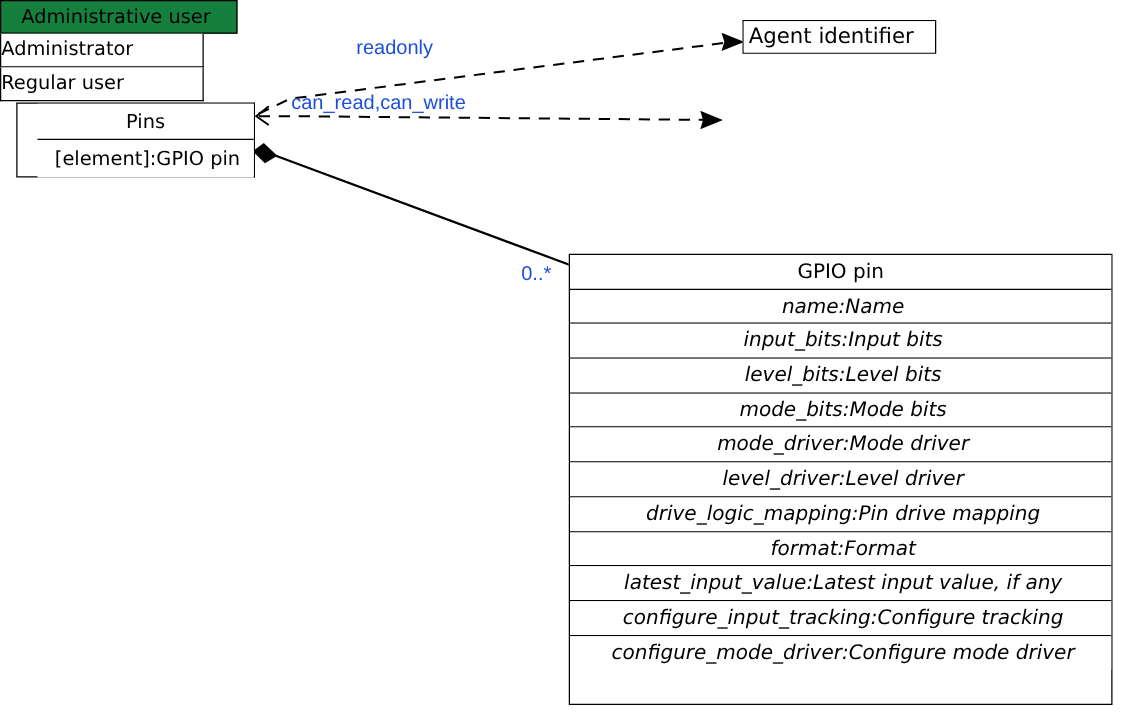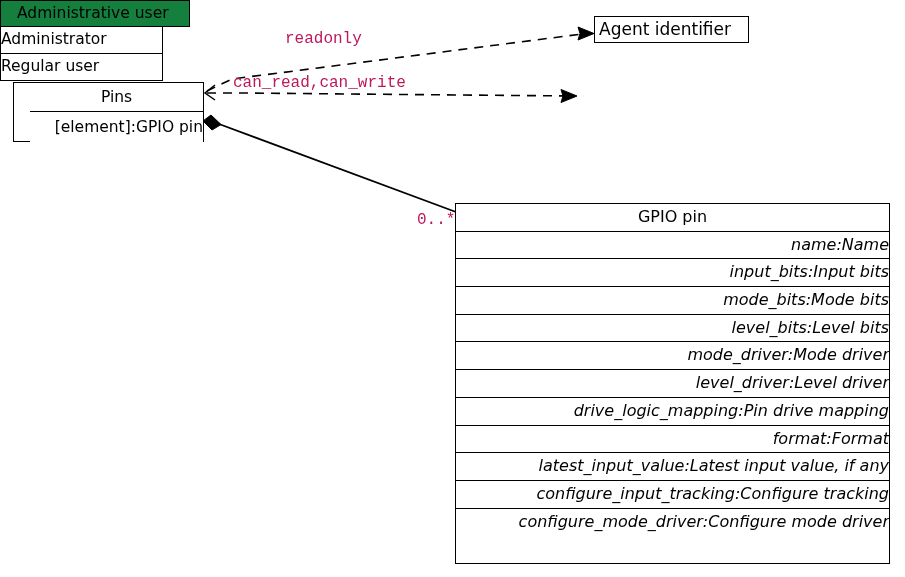--- a/index.html
+++ b/index.html
@@ -38,21 +38,21 @@
     font-family: "DejaVu Sans", "Liberation Sans", sans-serif;
     color: #000000;
   }
   .uml-cell:last-child {
     border-bottom: none;
   }
   .cell-title {
     text-align: center;
   }
   .cell-attr {
-    text-align: right;
+    text-align: center;
   }
 
   
   #pins-class {
     left: 13px;
     top: 82px;
     width: 191px;
     height: 60px;
     padding-left: 16px;
   }
@@ -132,23 +132,23 @@
     text-align: center;
   }
   #gpio-pin-class .cell-attr {
     padding-left: 4px;
     font-style: italic;
   }
 
   
   .edge-label {
     position: absolute;
-    font-family: Liberation Mono, monospace;
+    font-family: Liberation Sans, sans-serif;
     font-size: 16px;
-    color: #be185d;
+    color: #1d4ed8;
     white-space: nowrap;
     background: transparent;
     text-align: center;
   }
   #label-readonly {
     left: 285px;
     top: 30px;
   }
   #label-can-read-write {
     left: 233px;
@@ -199,22 +199,22 @@
   <div id="administrative-user-class">
     <div class="au-head">Administrative user</div>
     <div class="au-row">Administrator</div>
     <div class="au-row">Regular user</div>
   </div>
 
   <div class="uml-box" id="gpio-pin-class">
     <div class="uml-cell cell-title">GPIO pin</div>
     <div class="uml-cell cell-attr">name:Name</div>
     <div class="uml-cell cell-attr">input_bits:Input bits</div>
+    <div class="uml-cell cell-attr">level_bits:Level bits</div>
     <div class="uml-cell cell-attr">mode_bits:Mode bits</div>
-    <div class="uml-cell cell-attr">level_bits:Level bits</div>
     <div class="uml-cell cell-attr">mode_driver:Mode driver</div>
     <div class="uml-cell cell-attr">level_driver:Level driver</div>
     <div class="uml-cell cell-attr">drive_logic_mapping:Pin drive mapping</div>
     <div class="uml-cell cell-attr">format:Format</div>
     <div class="uml-cell cell-attr">latest_input_value:Latest input value, if any</div>
     <div class="uml-cell cell-attr">configure_input_tracking:Configure tracking</div>
     <div class="uml-cell cell-attr">configure_mode_driver:Configure mode driver</div>
   </div>
 
   <div class="edge-label" id="label-readonly">readonly</div>

